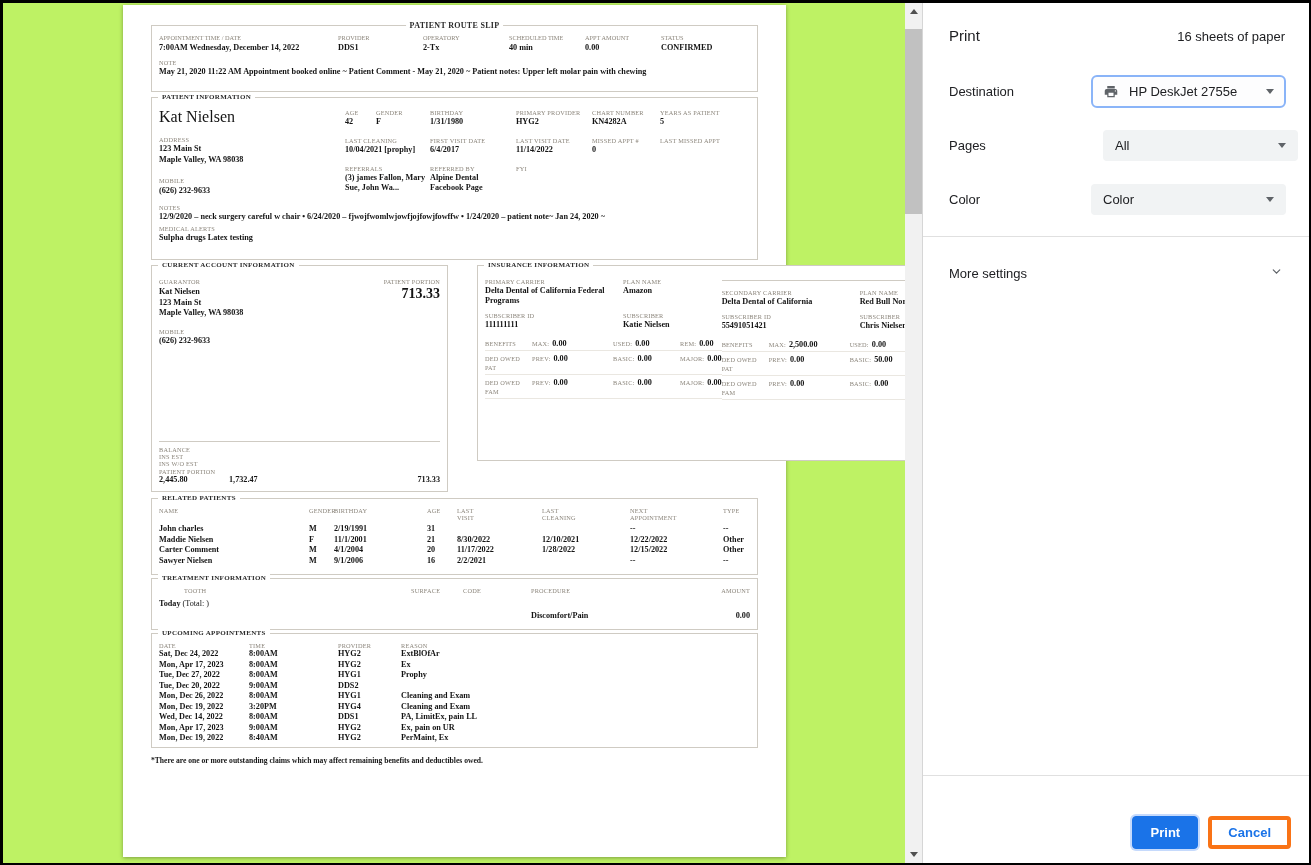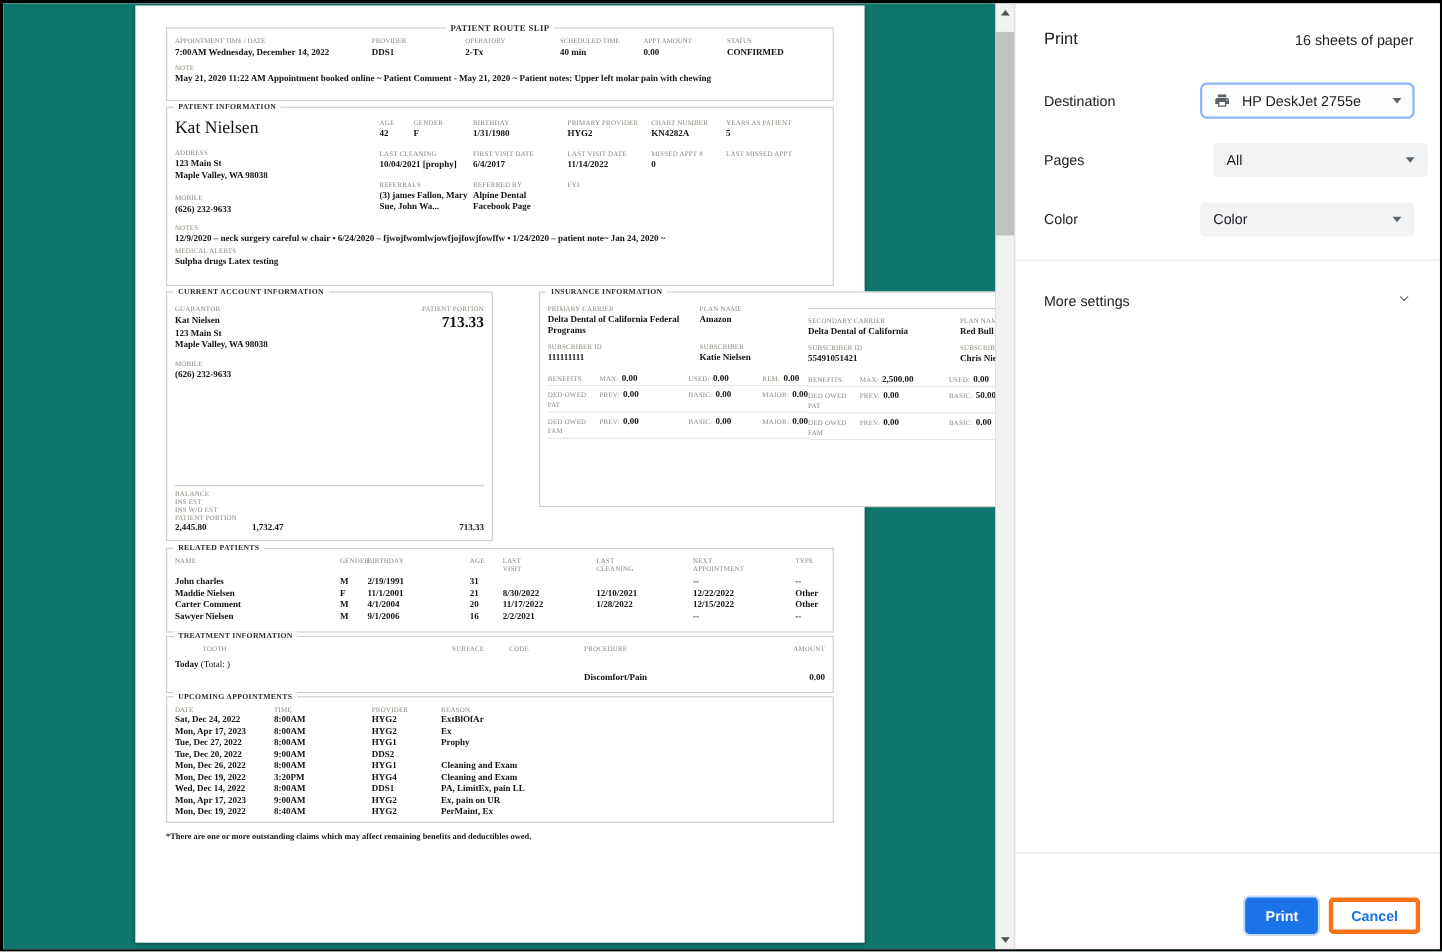--- a/index.html
+++ b/index.html
@@ -1,20 +1,20 @@
 <!DOCTYPE html>
 <html><head>
 <meta charset="utf-8">
 <style>
   * { margin:0; padding:0; box-sizing:border-box; }
   html,body { width:1311px; height:865px; background:#fff; font-family:"Liberation Sans", sans-serif; }
   .window { width:1311px; height:865px; border:3px solid #000; border-right-width:2px; border-bottom-width:2px; display:flex; overflow:hidden; background:#e2e2e2; }
 
   
-  .preview { flex:1 1 auto; position:relative; background:#0f766e; overflow:hidden; }
+  .preview { flex:1 1 auto; position:relative; background:#bef264; overflow:hidden; }
   .page { position:absolute; left:120px; top:2px; width:663px; height:852px; background:#fff; box-shadow:0 1px 4px rgba(0,0,0,.35); padding:20px 28px 0 28px; font-family:"Liberation Serif", serif; color:#141414; }
 
   .box { position:relative; border:1px solid #cfcbc3; padding:8px 7px 6px 7px; margin-bottom:5px; background:#fff; }
   .box-title { position:absolute; top:-5px; left:6px; background:#fff; padding:0 4px; font-size:7px; font-weight:bold; letter-spacing:.3px; color:#2b2b2b; white-space:nowrap; }
   .box-title.centered { left:50%; transform:translateX(-50%); font-size:8px; }
 
   .lbl { font-size:6.3px; color:#8c867c; letter-spacing:.2px; line-height:1.25; white-space:pre-line; }
   .val { font-size:8.2px; font-weight:bold; line-height:1.25; white-space:pre-line; }
 
   
@@ -34,21 +34,21 @@
   .pleft .lbl { margin-top:10px; }
   .pleft .val { margin-top:1px; }
   .pgrid { flex:1; display:grid; grid-template-columns:31px 54px 86px 76px 68px 1fr; align-content:start; margin-top:3px; }
   .pgrid > div { padding-right:4px; }
   .pgrid .mt { margin-top:10px; }
   .sp2 { grid-column:span 2; }
   .notes-block { margin-top:8px; }
   .notes-block .val { font-weight:bold; }
 
   
-  .two-col { display:flex; gap:13px; margin-bottom:6px; }
+  .two-col { display:flex; gap:0; margin-bottom:6px; }
   .acct-box { width:297px; flex:0 0 297px; height:227px; display:flex; flex-direction:column; }
   .ins-box { flex:1; height:196px; display:flex; flex-direction:row;margin-left:29px; }
   .acct-head { display:flex; justify-content:space-between; }
   .portion-big { font-size:14px; font-weight:bold; text-align:right; line-height:1.1; }
   .acct-summary { margin-top:auto; border-top:1px solid #cfcbc3; padding-top:4px; display:grid; grid-template-columns:70px 70px 1fr auto; }
 
   .ins-block { padding-bottom:6px; }
   .ins-block.secondary { border-top:1px solid #cfcbc3; margin-top:6px; padding-top:8px; }
   .ins-2col { display:grid; grid-template-columns:138px 1fr; margin-bottom:6px; }
   .ben-grid .trow { grid-template-columns:47px 81px 67px 1fr; border-bottom:1px solid #eae7e1; padding:2.5px 0; }

